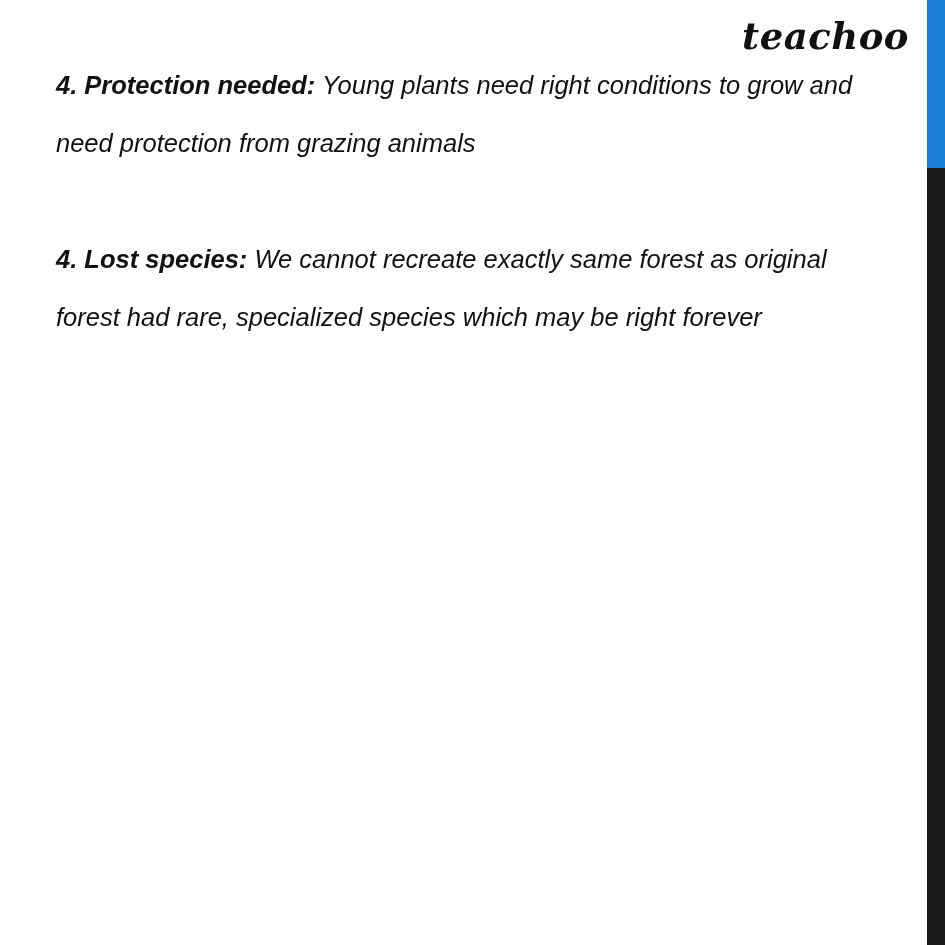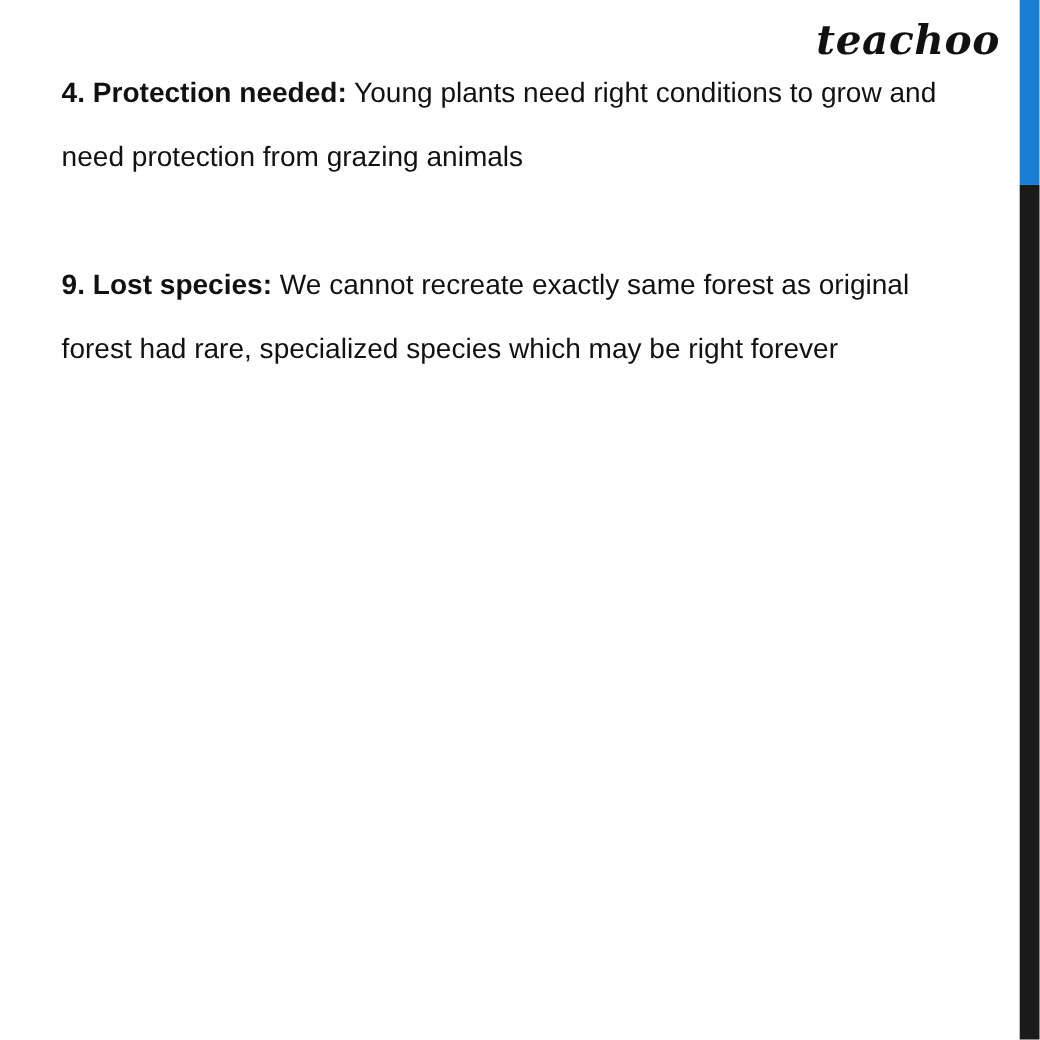--- a/index.html
+++ b/index.html
@@ -56,20 +56,21 @@
     color: #111111;
     letter-spacing: 0.5px;
     white-space: nowrap;
   }
   
   .content {
     position: absolute;
     left: 56px;
     top: 56px;
     width: 820px;
+    font-style: italic;
   }
   .para {
     font-size: 25.5px;
     line-height: 58px;
     color: #111111;
     margin: 0;
     max-width: 810px;
   }
   .para .lead {
     font-weight: bold;
@@ -92,18 +93,18 @@
 
   <div class="content">
 
     <p class="para">
       <span class="lead">4. Protection needed:</span><span> Young plants need right conditions to grow and need protection from grazing animals</span>
     </p>
 
     <div class="para-gap"></div>
 
     <p class="para">
-      <span class="lead">9. Lost species:</span><span> We cannot recreate exactly same forest as original forest had rare, specialized species which may be right forever</span>
+      <span class="lead">4. Lost species:</span><span> We cannot recreate exactly same forest as original forest had rare, specialized species which may be right forever</span>
     </p>
 
   </div>
 
 </div>
 
 </body></html>

